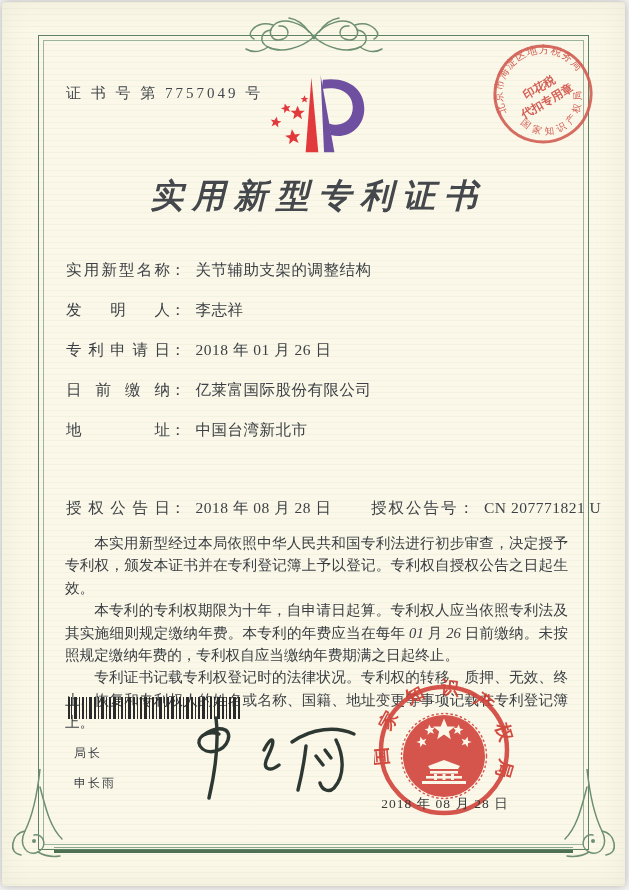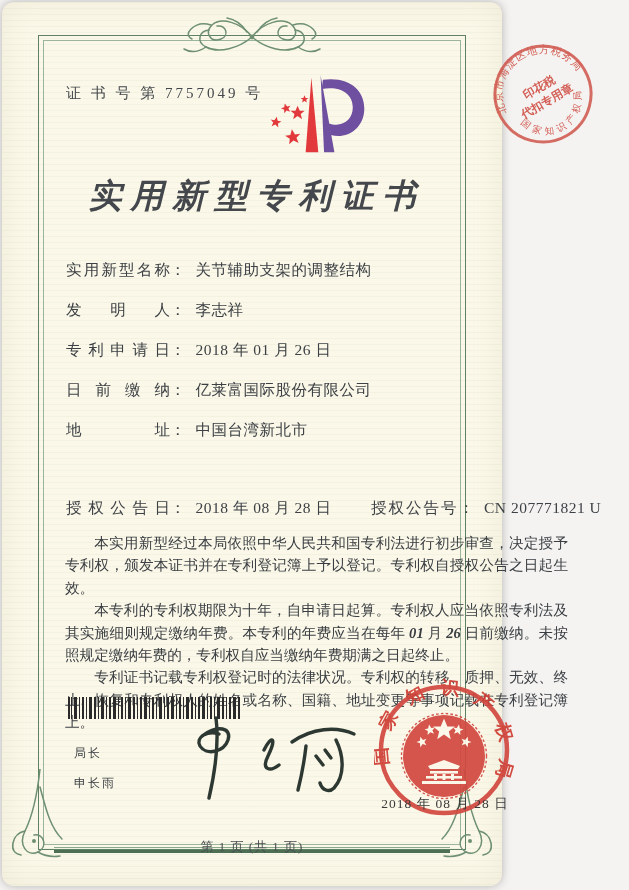--- a/index.html
+++ b/index.html
@@ -2,22 +2,22 @@
 <html><head>
 <meta charset="utf-8">
 <style>
   html,body{margin:0;padding:0;}
   body{
     width:629px;height:890px;background:#f4f3f1;
     font-family:"Liberation Serif","DejaVu Serif",serif;
     position:relative;overflow:hidden;
   }
   .paper{
-    position:absolute;left:2px;top:2px;width:500px;height:884px;
-    border-radius:12px;
+    position:absolute;left:2px;top:2px;width:623px;height:884px;
+    border-radius:4px;
     background:
       repeating-linear-gradient(180deg, rgba(168,190,150,0.10) 0 1px, rgba(0,0,0,0) 1px 6px),
       #fbf8e9;
     box-shadow:0 0 8px rgba(60,60,60,.35), inset 0 0 30px rgba(190,180,140,.18);
   }
   
   .frame-outer{position:absolute;left:36px;top:33px;right:36px;bottom:36px;border:1.4px solid #5f8063;}
   .frame-inner{position:absolute;left:41px;top:38px;right:41px;bottom:41px;border:1px solid #9cb49a;}
   .bottom-rule{position:absolute;left:52px;right:52px;bottom:33px;height:3px;background:#4d7054;}
   .bottom-rule2{position:absolute;left:52px;right:52px;bottom:38px;height:1px;background:#8aa68b;}
@@ -42,21 +42,21 @@
   .fcolon{display:inline-block;margin-right:10px;}
   .fvalue{letter-spacing:.5px;}
   .grant-row{position:absolute;left:64px;top:496px;width:510px;font-size:15.5px;color:#3d4145;white-space:nowrap;}
   .grant-right{position:absolute;left:305px;top:0;}
   .grant-right .flabel2{letter-spacing:2px;}
 
   .body-text{
     position:absolute;left:63px;top:530px;width:503px;
     font-size:14.6px;line-height:22.4px;color:#3a3e42;text-align:justify;
   }
-  .body-text p{margin:0;text-indent:2em;font-style:italic;font-synthesis:none;font-weight:bold;}
+  .body-text p{margin:0;text-indent:2em;font-style:italic;font-synthesis:none;}
 
   .barcode{position:absolute;left:66px;top:695px;}
 
   .director{position:absolute;left:72px;top:736px;font-size:12px;color:#3b3f43;line-height:30px;letter-spacing:2px;
     font-family:"Liberation Sans","DejaVu Sans",sans-serif;}
   .signature{position:absolute;left:162px;top:708px;}
 
   .seal{position:absolute;left:372px;top:676px;}
   .seal-date{position:absolute;left:372px;top:793px;width:142px;text-align:center;
     font-size:13.5px;color:#3a3a3a;letter-spacing:1px;white-space:nowrap;}
@@ -272,15 +272,14 @@
         <rect x="52" y="98" width="36" height="2.6"></rect>
         <rect x="48" y="103" width="44" height="3"></rect>
         <rect x="60" y="96" width="3" height="6"></rect>
           <rect x="68.5" y="96" width="3" height="6"></rect>
           <rect x="77" y="96" width="3" height="6"></rect>
       </g>
     </g>
   </svg>
   <div class="seal-date">2018 年 08 月 28 日</div>
 
-  <div class="footer">第 1 页 (共 1 页)</div>
 
 </div>
 
 </body></html>

